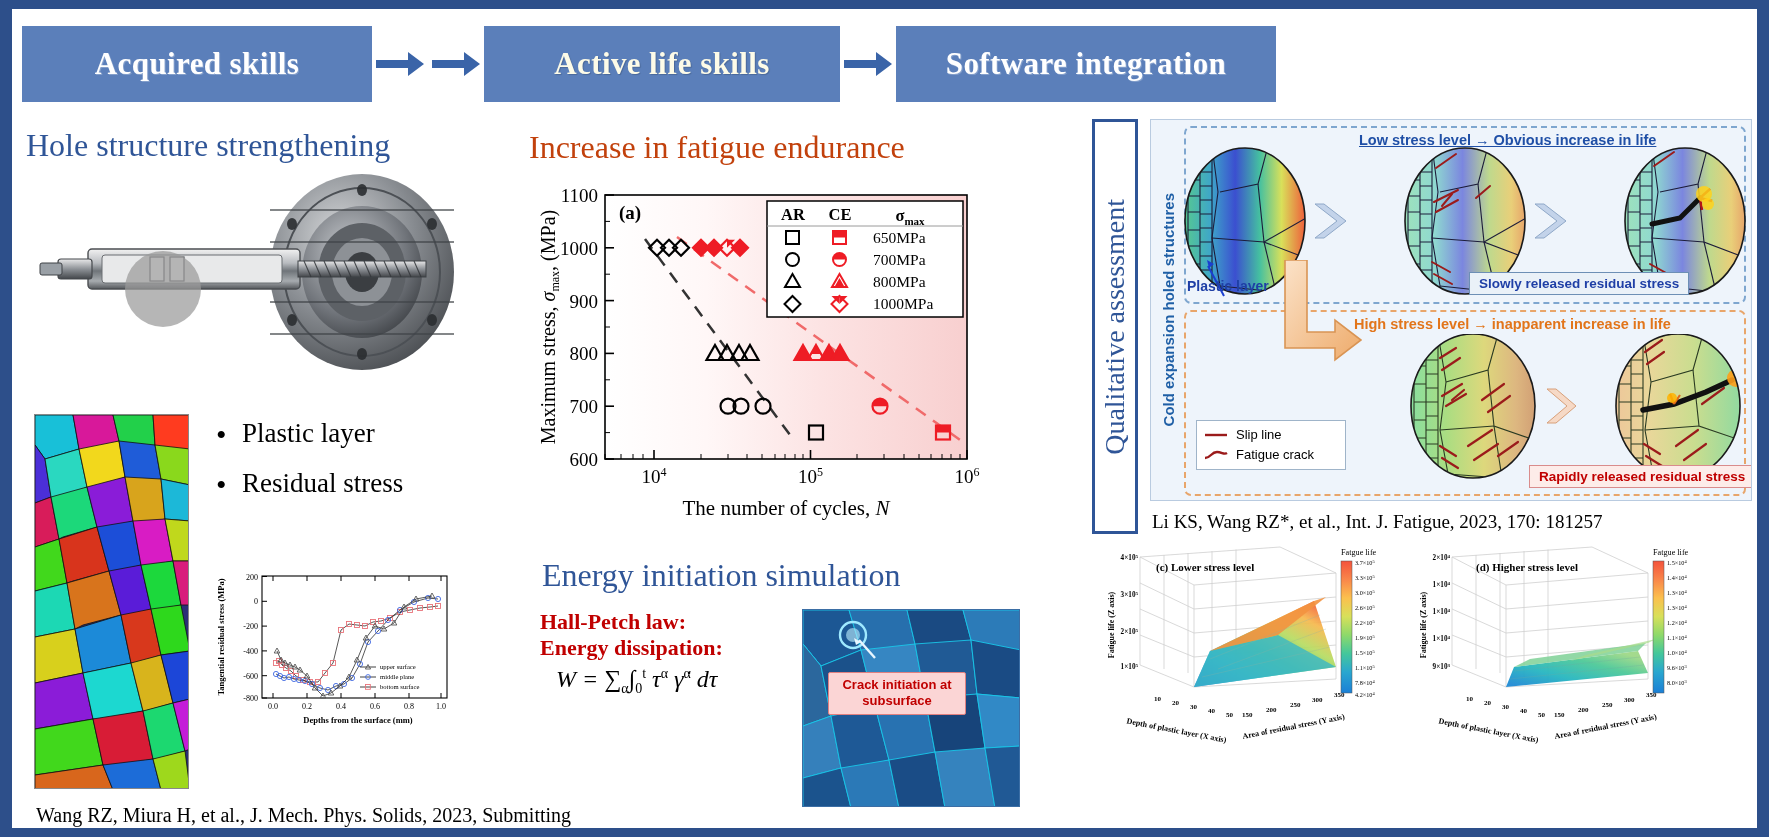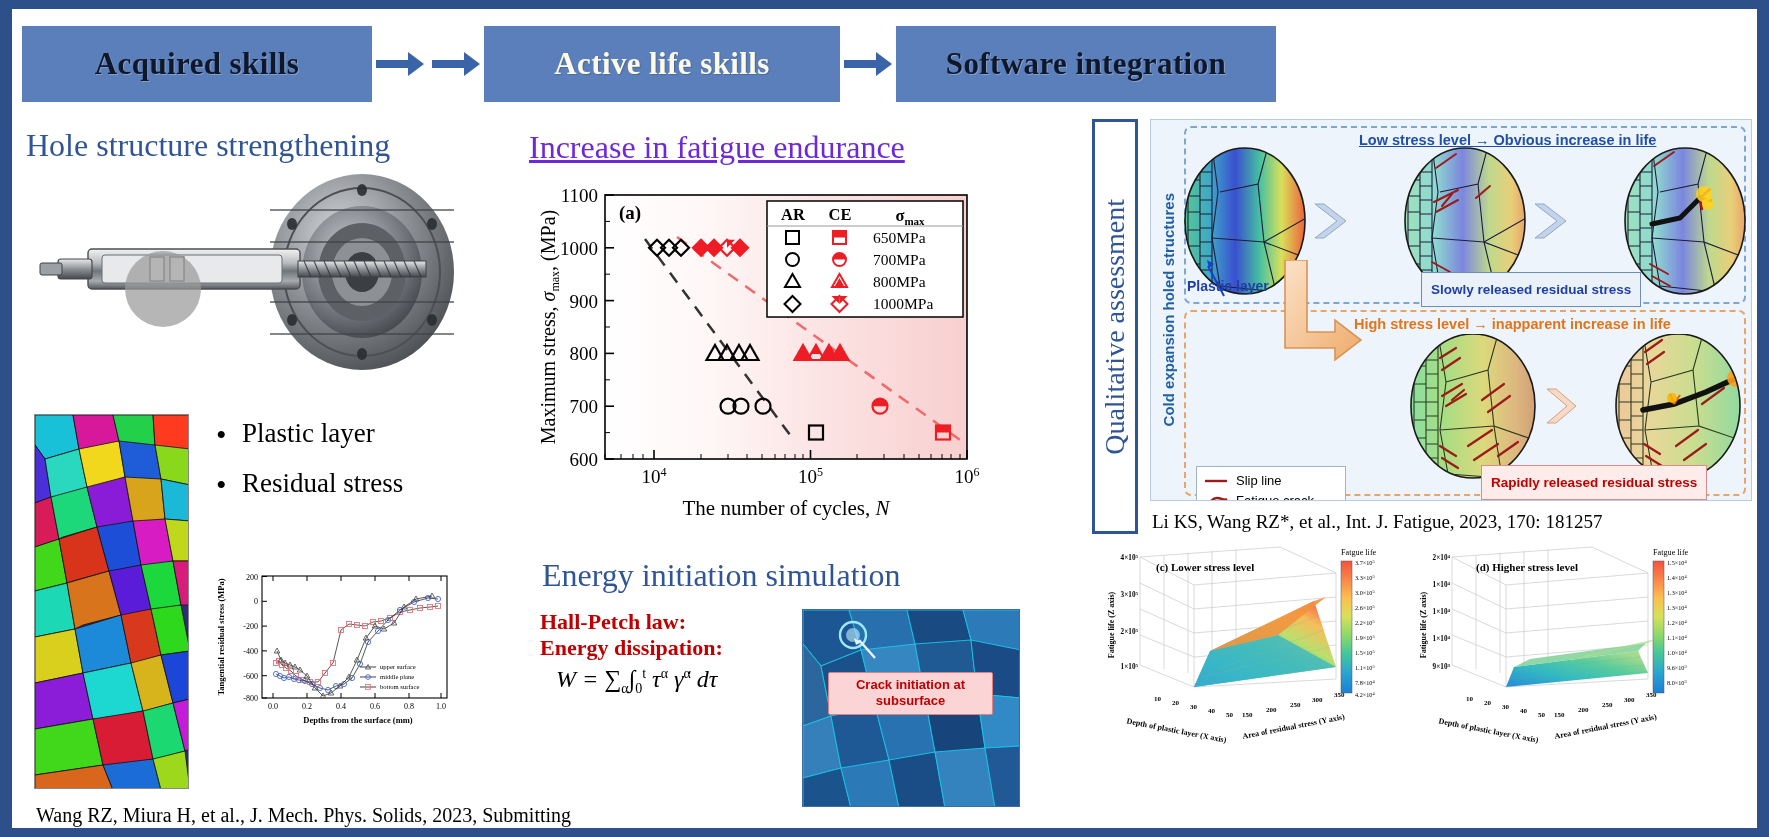--- a/index.html
+++ b/index.html
@@ -29,41 +29,41 @@
   }
   .flowbox {
     height: 76px;
     background: #5b7fba;
     display: flex; align-items: center; justify-content: center;
     font-weight: bold;
     font-size: 31px;
     letter-spacing: .4px;
     font-family: "Liberation Serif", serif;
   }
-  .fb-dark { color: #0f172a; text-shadow: 1px 1px 0 rgba(255,255,255,.25); }
+  .fb-dark { color: #ffffff; text-shadow: 1px 1px 0 rgba(255,255,255,.25); }
   .fb-light { color: #fdfbe8; text-shadow: 1px 1px 1px rgba(0,0,0,.18); }
   .fb1 { width: 350px; margin-left: 10px; }
   .fb2 { width: 350px; }
   .fb3 { width: 356px; }
   .fb4 { width: 380px; }
   .flowarrow {
     width: 56px; height: 76px; position: relative; flex: 0 0 auto;
   }
   .flowarrow svg { display:block; }
 
   
   .sec-title {
     position: absolute;
     font-size: 32px;
     font-family: "Liberation Serif", serif;
     white-space: nowrap;
     text-align: right;
   }
   #t-hole   { left: 14px;  top: 118px; color: #2f5597; }
-  #t-fatigue{ left: 517px; top: 120px; color: #6d28d9; text-decoration: underline; }
+  #t-fatigue{ left: 517px; top: 120px; color: #c2410c; }
   #t-crack  { left: 530px; top: 548px; color: #2f5597; }
 
   
   #tool-art { position: absolute; left: 20px; top: 160px; width: 475px; height: 215px; }
 
   
   #ebsd {
     position: absolute; left: 22px; top: 405px; width: 155px; height: 375px;
     border: 1px solid #888;
     overflow: hidden;
@@ -98,21 +98,21 @@
   .f-body sub, .f-body sup { font-size: 14px; font-style: normal; }
 
   
   #fe-img {
     position: absolute; left: 790px; top: 600px; width: 218px; height: 198px;
     border: 1px solid #3b6ea5;
     overflow: hidden;
     background: #0d2b52;
   }
   #fe-callout {
-    position: absolute; left: 25px; top: 62px; width: 165px;
+    position: absolute; left: 25px; top: 62px; width: 138px;
     background: #fbd5d5; border: 1px solid #e08080; border-radius: 2px;
     color: #c00000; font-weight: bold; font-size: 13px; text-align: center;
     padding: 4px 3px; line-height: 1.25; font-family:"Liberation Sans",sans-serif;
   }
 
   
   #cite-left {
     position: absolute; left: 24px; top: 795px;
     font-size: 20px; color: #000;
   }
@@ -151,30 +151,31 @@
   .zone-low  { left: 33px; top: 6px;   width: 562px; height: 178px; border-color:#7ea6cf;}
   .zone-high { left: 33px; top: 190px; width: 562px; height: 186px; border-color:#e8a56a;}
   .zone-title {
     position:absolute; font-family:"Liberation Sans",sans-serif;
     font-weight:bold; font-size:14.5px; white-space:nowrap;
   }
   .zt-low  { left: 208px; top: 12px;  color:#1f4fa6;text-decoration:underline; }
   .zt-high { left: 203px; top: 196px; color:#e2751a; }
   .tagbox {
     position:absolute; font-family:"Liberation Sans",sans-serif;
-    font-weight:bold; font-size:13.5px; padding:9px 9px;
+    font-weight:bold; font-size:13.5px; padding:3px 9px;
     border:1.4px solid #6d8fb5; background:#eaf1f8; color:#1f3fa6;
     white-space:nowrap;
+    margin-left:48px;
   }
   .tagbox.red { border-color:#d98c8c; background:#fdece9; color:#c00000; }
   #legend-box {
     position:absolute; left:45px; top:300px; width:150px;
     border:1.3px solid #9fb4c9; background:#fff;
     font-family:"Liberation Sans",sans-serif; font-size:13px;
-    padding:4px 6px; line-height:1.55;margin-top:46px;
+    padding:4px 6px; line-height:1.55;
   }
   #legend-box .lrow { display:flex; align-items:center; gap:7px; }
   #plastic-lbl {
     position:absolute; left:36px; top:158px;
     font-family:"Liberation Sans",sans-serif; font-weight:bold;
     font-size:14px; color:#1f3fa6;
   }
 
   #cite-right {
     position: absolute; left: 60px; top: 392px;

